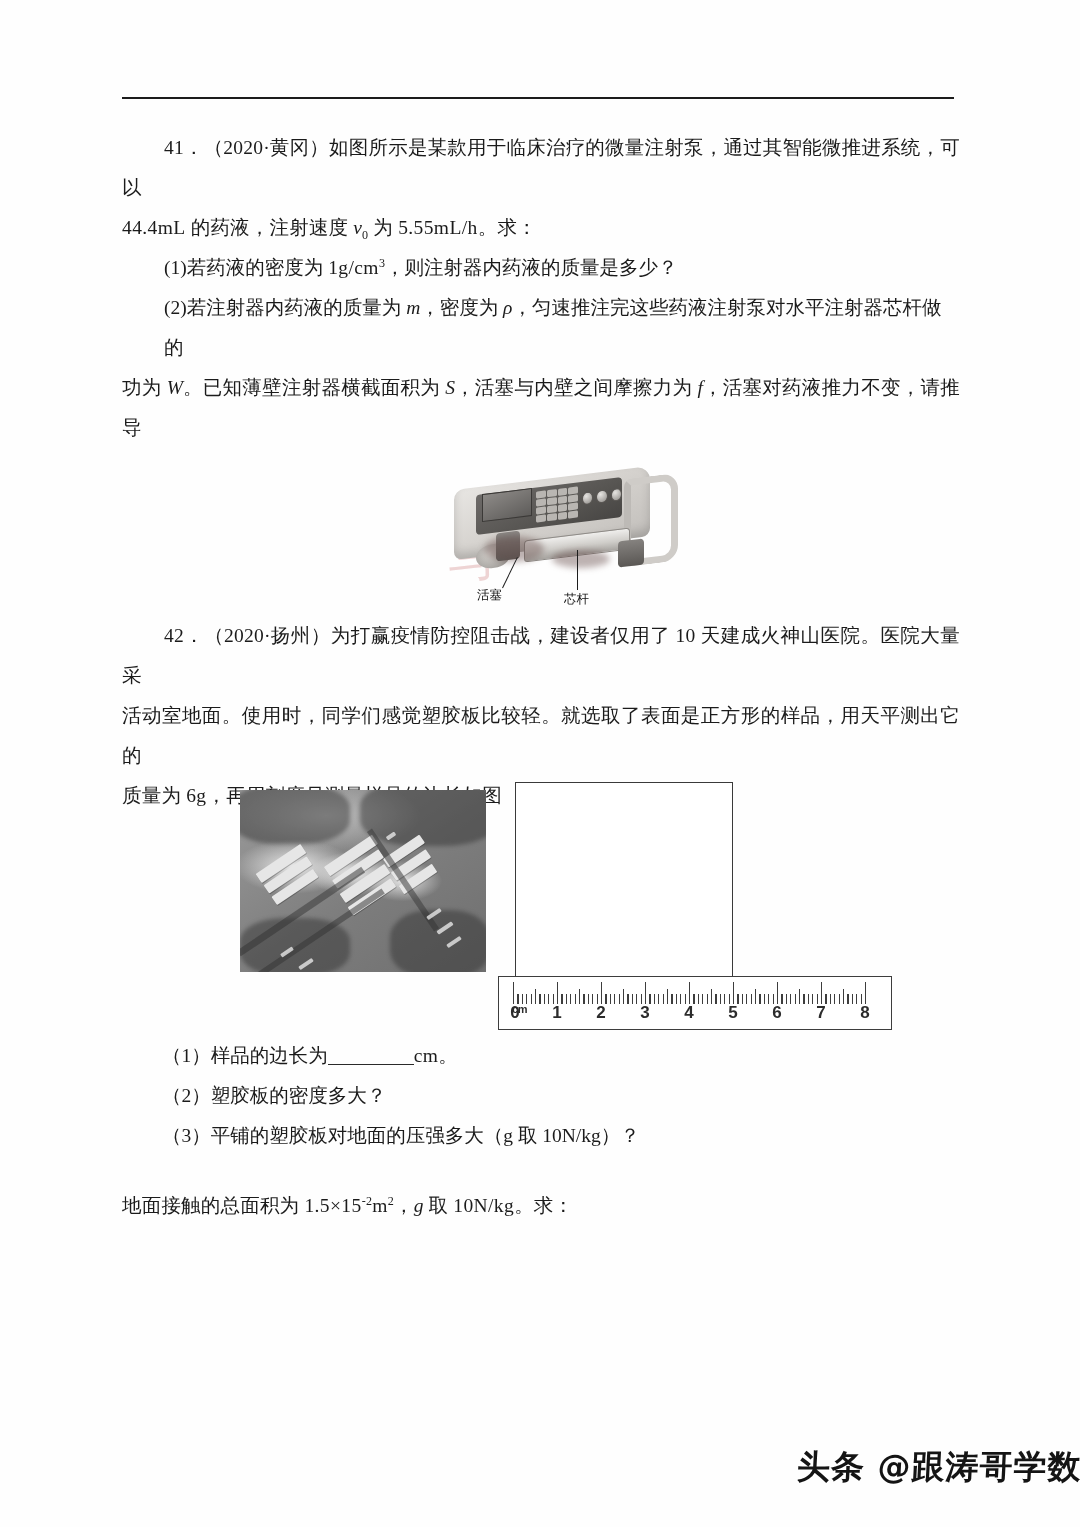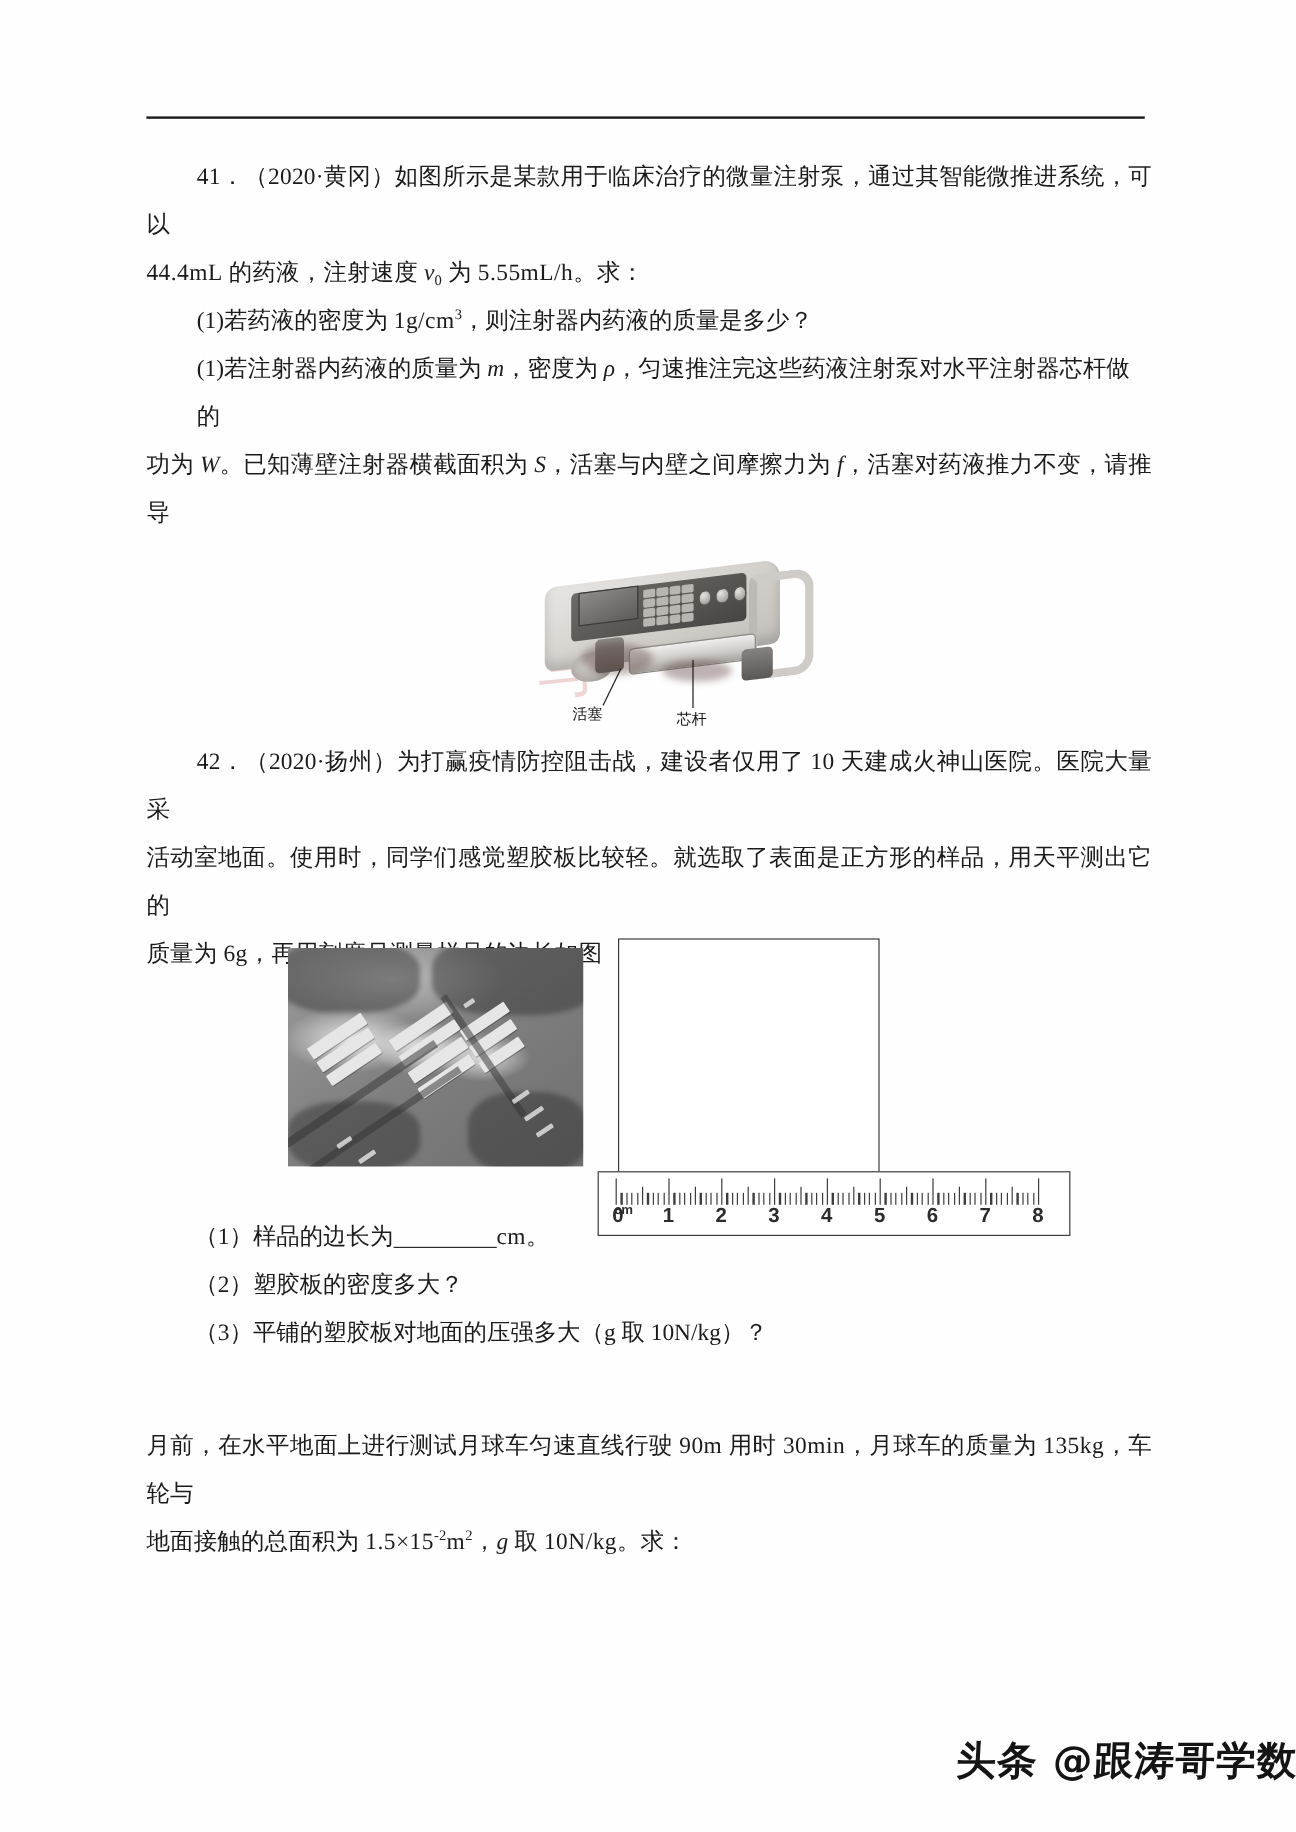--- a/index.html
+++ b/index.html
@@ -355,21 +355,21 @@
 
     <div class="blk">
       <p class="para indent2">41．（2020·黄冈）如图所示是某款用于临床治疗的微量注射泵，通过其智能微推进系统，可以</p>
 
 
       <p class="para"><span class="num">44.4mL</span><span> 的药液，注射速度 </span><span class="mvar">v</span><sub>0</sub><span> 为 </span><span class="num">5.55mL/h</span><span>。求：</span></p>
 
       <p class="sub"><span>(1)若药液的密度为 </span><span class="num">1g/cm</span><sup>3</sup><span>，则注射器内药液的质量是多少？</span></p>
 
 
-      <p class="sub"><span>(1)若注射器内药液的质量为 </span><span class="mvar">m</span><span>，密度为 </span><span class="mvar">ρ</span><span>，匀速推注完这些药液注射泵对水平注射器芯杆做的</span></p>
+      <p class="sub"><span>(2)若注射器内药液的质量为 </span><span class="mvar">m</span><span>，密度为 </span><span class="mvar">ρ</span><span>，匀速推注完这些药液注射泵对水平注射器芯杆做的</span></p>
 
       <p class="para"><span>功为 </span><span class="mvar">W</span><span>。已知薄壁注射器横截面积为 </span><span class="mvar">S</span><span>，活塞与内壁之间摩擦力为 </span><span class="mvar">f</span><span>，活塞对药液推力不变，请推导</span></p>
 
     </div>
 
   </div>
 
   <div class="fig41">
     <div class="pump-photo">
       <div class="pump-wm">与</div>
@@ -542,26 +542,25 @@
           <span style="left: 146px;">3</span>
           <span style="left: 190px;">4</span>
           <span style="left: 234px;">5</span>
           <span style="left: 278px;">6</span>
           <span style="left: 322px;">7</span>
           <span style="left: 366px;">8</span>
         </div>
     </div>
   </div>
 
-  <div class="content" style="top:1012px;">
+  <div class="content" style="top:1036px;">
     <p class="sub tight"><span>（1）样品的边长为</span><span class="fillblank"></span><span class="num">cm。</span></p>
     <p class="sub tight">（2）塑胶板的密度多大？</p>
     <p class="sub tight">（3）平铺的塑胶板对地面的压强多大（g 取 10N/kg）？</p>
   </div>
 
   <div class="content" style="top:1186px;">
-    <p class="para"><span>月前，在水平地面上进行测试月球车匀速直线行驶 </span><span class="num">90m</span><span> 用时 </span><span class="num">30min</span><span>，月球车的质量为 </span><span class="num">135kg</span><span>，车轮与</span></p>
     <p class="para"><span>地面接触的总面积为 </span><span class="num">1.5×15</span><sup>-2</sup><span class="num">m</span><sup>2</sup><span>，</span><span class="mvar">g</span><span> 取 </span><span class="num">10N/kg</span><span>。求：</span></p>
   </div>
 
   <div class="watermark">头条 @跟涛哥学数学</div>
 
 </div>
 
 </body></html>

